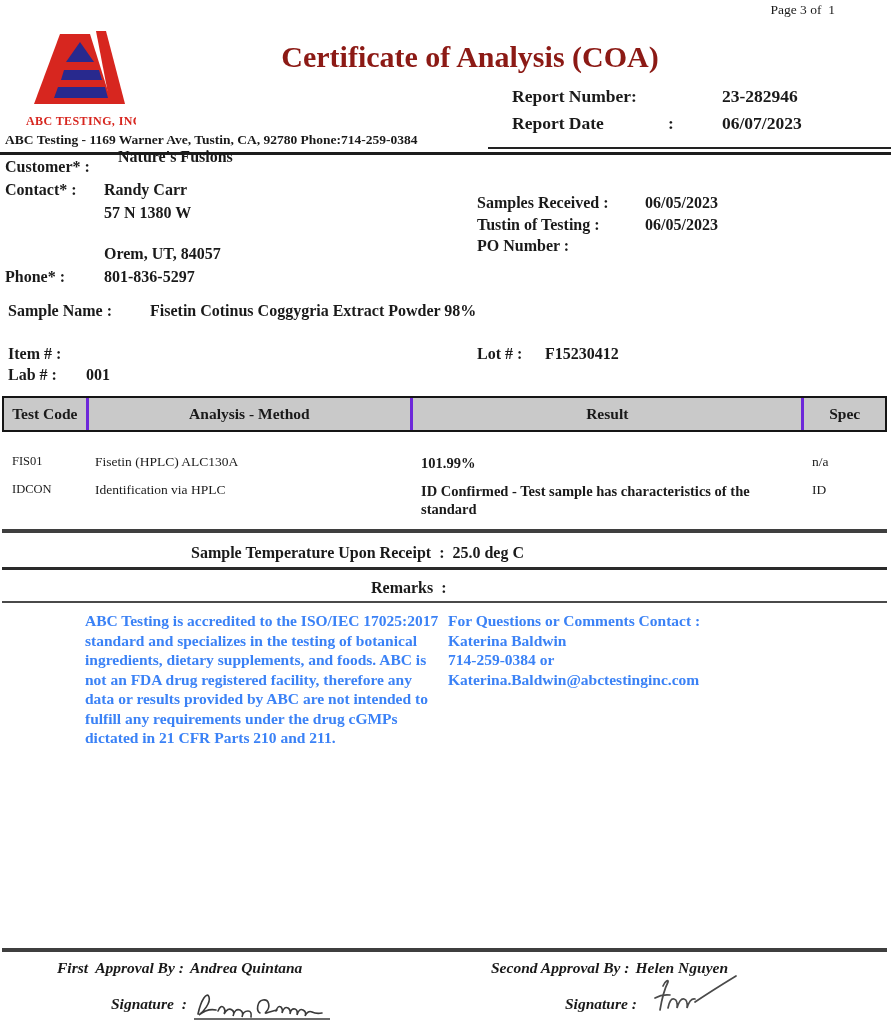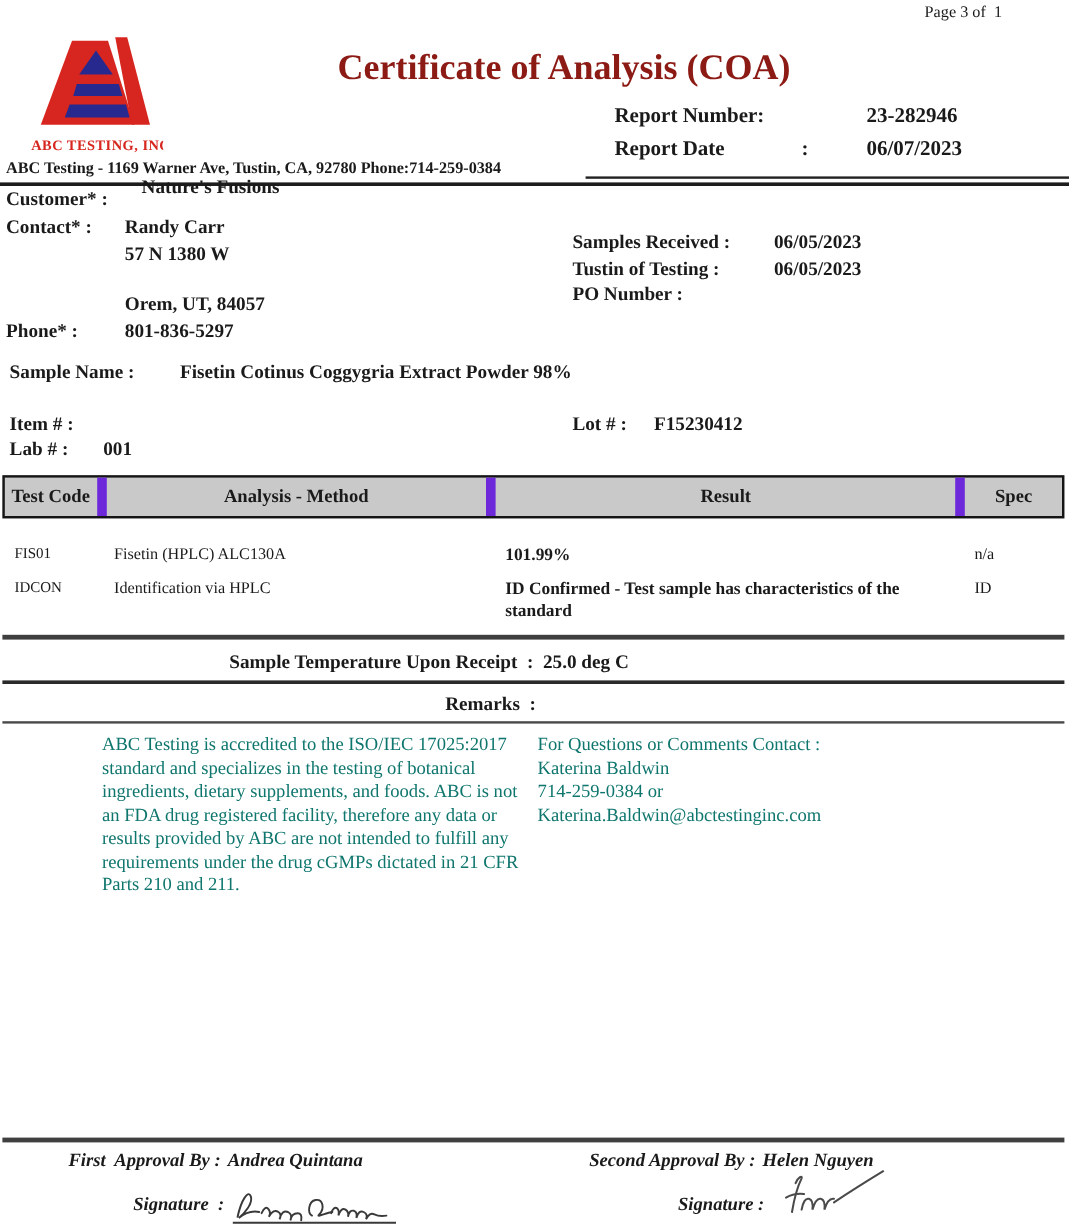--- a/index.html
+++ b/index.html
@@ -11,31 +11,31 @@
   }
   .abs { position:absolute; }
   .b  { font-weight:bold; }
   .pre { white-space:pre; }
   .t13 { font-size:13.5px; }
   .t15 { font-size:15.5px;font-style:italic; }
   .t16 { font-size:16px; }
   .t17 { font-size:17.5px; }
   .maroon { color:#8c1a15; }
   .rule { background:#222; }
-  .para { font-size:15.5px; font-weight:normal; line-height:19.5px; color:#0f766e; }
+  .para { font-size:15.5px; font-weight:bold; line-height:19.5px; color:#3b82f6; }
 
   
   .rtable { left:2px; top:396px; width:885px; }
   .rthead {
     display:flex; height:36px; background:#c9c9c9;
     border:2px solid #151515;
   }
   .rthead .hc {
     display:flex; align-items:center; justify-content:center;
-    font-size:15.5px; font-weight:bold; border-right:8px solid #6d28d9;
+    font-size:15.5px; font-weight:bold; border-right:3px solid #6d28d9;
   }
   .rthead .hc:last-child { border-right:none;border-radius:11px; }
   .w1{width:85px;} .w2{width:326px;} .w3{width:393px;} .w4{width:81px;}
   .rtrow { display:flex; align-items:flex-start; }
   .rtrow .c1 { width:85px; padding-left:10px; font-size:12.5px; }
   .rtrow .c2 { width:326px; padding-left:8px; font-size:13.5px; }
   .rtrow .c3 { width:393px; padding-left:8px; padding-right:42px; font-size:14.5px; font-weight:bold; line-height:18px; }
   .rtrow .c4 { width:81px; padding-left:6px; font-size:13.5px; }
 
   svg { display:block; }

